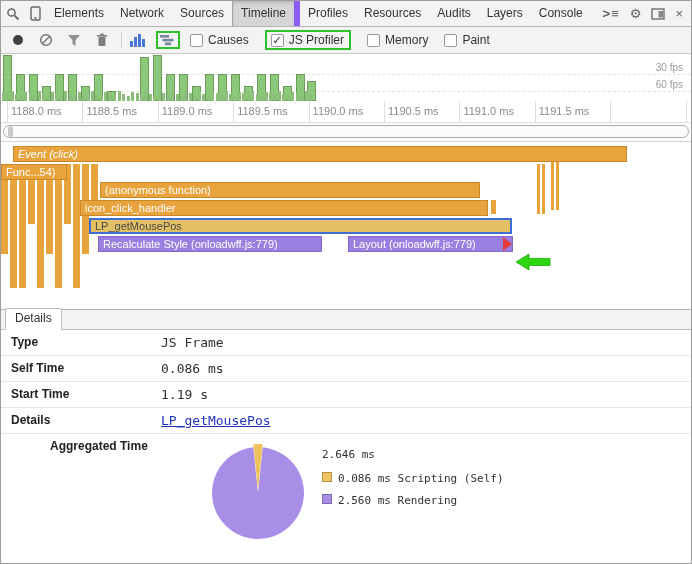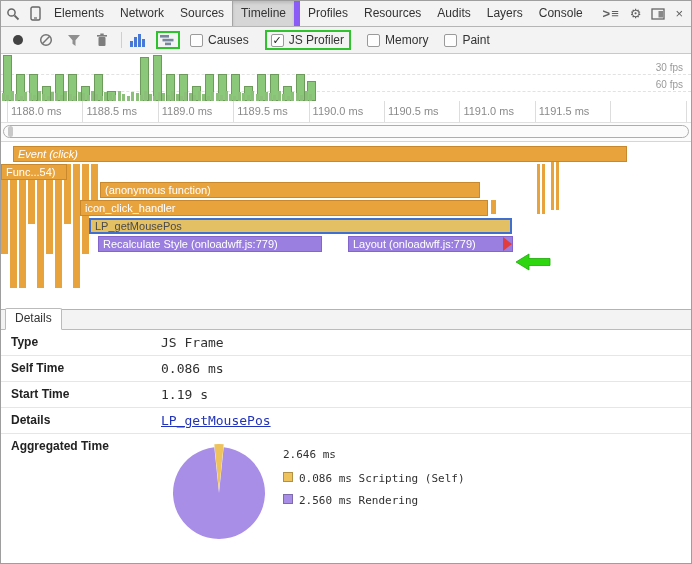--- a/index.html
+++ b/index.html
@@ -58,21 +58,21 @@
   .warn-tri{position:absolute;right:0;top:0;width:0;height:0;
             border-top:7px solid transparent;border-bottom:7px solid transparent;border-left:9px solid #e23c3c;}
   .arrow{position:absolute;left:514px;top:110px;}
   
   .dtabs{height:21px;background:#f3f3f3;border-top:1px solid #b3b3b3;border-bottom:1px solid #bbb;
          box-sizing:border-box;display:flex;align-items:flex-end;}
   .dtab{height:20px;line-height:19px;margin-left:4px;margin-bottom:-1px;padding:0 9px;background:#fff;
         border:1px solid #bbb;border-bottom:1px solid #fff;border-radius:2px 2px 0 0;font-size:12px;position:relative;z-index:1;cursor:pointer;}
   .dtable{background:#fff;}
   .drow{display:flex;border-bottom:1px solid #e6e6e6;min-height:25px;align-items:center;}
-  .drow.agg{border-bottom:none;align-items:flex-start;}
+  .drow.agg{border-bottom:none;align-items:flex-start;padding-left:39px;}
   .dlabel{width:160px;padding-left:10px;box-sizing:border-box;font-size:12px;font-weight:bold;color:#222;line-height:25px;}
   .dval{font-family:"DejaVu Sans Mono","Liberation Mono",monospace;font-size:13px;color:#303030;}
   .dval.link{color:#2233bb;text-decoration:underline;cursor:pointer;}
   .mono{font-family:"DejaVu Sans Mono","Liberation Mono",monospace;}
   .aggwrap{display:flex;align-items:flex-start;}
   .pie{margin:6px 0 0 8px;}
   .legend{margin-left:14px;margin-top:14px;}
   .ltotal{font-size:11px;color:#303030;margin-bottom:11px;}
   .litem{display:flex;align-items:flex-start;margin-bottom:9px;}
   .sw{display:inline-block;width:10px;height:10px;margin-right:6px;border:1px solid rgba(0,0,0,.25);box-sizing:border-box;}

